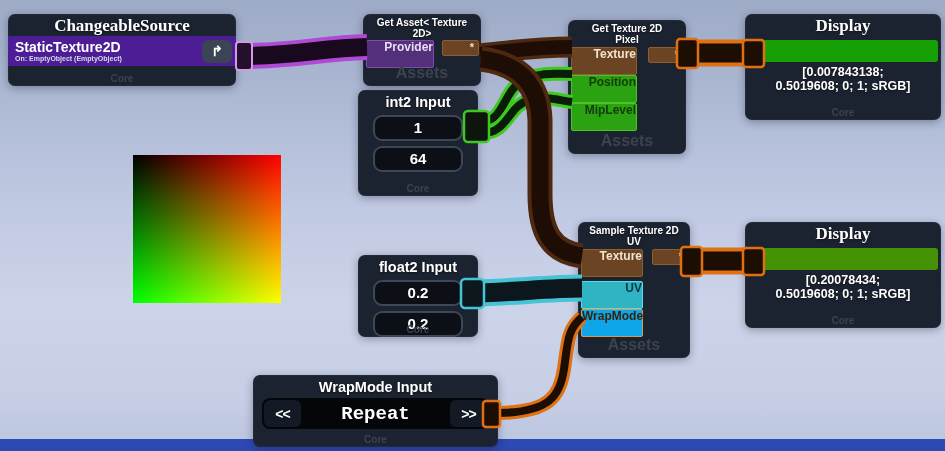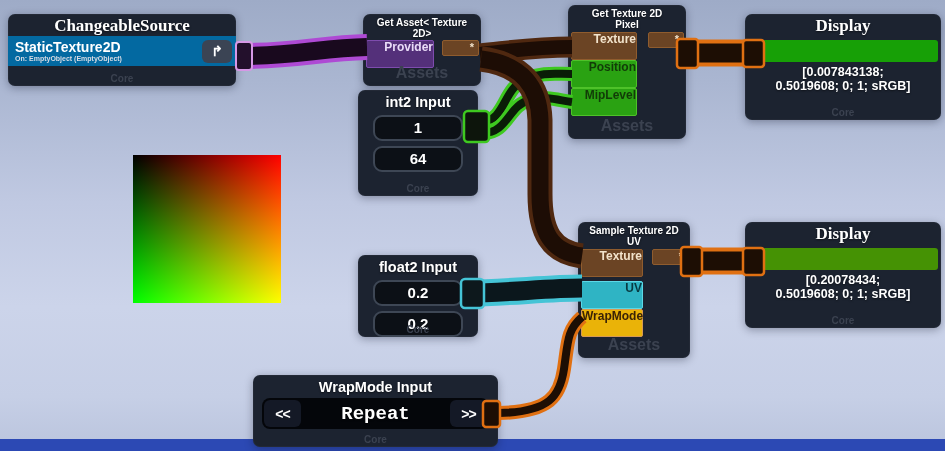--- a/index.html
+++ b/index.html
@@ -25,31 +25,31 @@
   .nf.core{font-size:10px;}
   .nf.assets{font-size:16px;bottom:4px;}
 
   .pin{position:absolute;border-radius:2px;font-weight:bold;box-sizing:border-box;}
   .pin.in{height:28px;font-size:12px;line-height:12px;text-align:right;border-width:1px;border-style:solid;}
   .pin.out{height:16px;font-size:11px;line-height:13px;text-align:right;padding-right:4px;color:#fff;border-width:1px;border-style:solid;}
   .pin.purple{background:#54307a;border-color:#7e4cae;color:#eadcf8;}
   .pin.brown{background:#6b4424;border-color:#8f5c2e;color:#f2e3cc;}
   .pin.green{background:#2aa212;border-color:#4ec229;color:#123c08;}
   .pin.cyan{background:#2fb4c4;border-color:#5cd8e6;color:#083a42;}
-  .pin.orange{background:#eab308;border-color:#d89a52;color:#3a2306;}
+  .pin.orange{background:#0ea5e9;border-color:#d89a52;color:#3a2306;}
 
   .value-box{position:absolute;left:15px;width:90px;height:26px;background:#0c1016;
     border:2px solid #3e4755;border-radius:9px;color:#fff;font-size:15px;font-weight:bold;
     text-align:center;line-height:22px;box-sizing:border-box;}
 
   .display-bar{position:absolute;left:17px;top:26px;width:176px;height:22px;border-radius:3px;}
   .display-val{position:absolute;top:51px;left:0;right:0;text-align:center;font-size:12.5px;
     line-height:14px;font-weight:bold;text-shadow:0 1px 2px rgba(0,0,0,.5);}
 
-  .cs-row{position:absolute;left:0;right:0;top:22px;height:30px;background:#0369a1;
+  .cs-row{position:absolute;left:0;right:0;top:22px;height:30px;background:#4c1d95;
     display:flex;align-items:center;justify-content:space-between;padding:0 4px;}
   .cs-col{display:flex;flex-direction:column;justify-content:center;padding-left:3px;}
   .cs-val{font-size:14px;font-weight:bold;line-height:15px;}
   .cs-sub{font-size:7px;font-weight:bold;color:#d8dce4;line-height:8px;}
   .cs-btn{width:30px;height:23px;background:#3b4454;border:none;border-radius:6px;color:#fff;
     font-size:14px;font-weight:bold;padding:0;cursor:pointer;}
 
   .wm-row{position:absolute;left:9px;top:23px;width:227px;height:31px;background:#04060a;
     border-radius:8px;display:flex;align-items:center;padding:2px;box-sizing:border-box;}
   .wm-btn{width:37px;height:27px;background:#141926;border:none;border-radius:6px;color:#fff;
@@ -81,21 +81,21 @@
   <div class="node" style="left:363px;top:14px;width:118px;height:72px">
     <div class="nt sm">
       <div>Get Asset&lt; Texture</div>
       <div>2D&gt;</div>
     </div>
     <div class="pin in purple" style="left:3px;top:26px;width:68px">Provider</div>
     <div class="pin out brown" style="left:79px;top:26px;width:37px">*</div>
     <div class="nf assets">Assets</div>
   </div>
 
-  <div class="node" style="left:568px;top:5px;width:118px;height:134px">
+  <div class="node" style="left:568px;top:20px;width:118px;height:134px">
     <div class="nt sm">
       <div>Get Texture 2D</div>
       <div>Pixel</div>
     </div>
     <div class="pin in brown" style="left:3px;top:27px;width:66px">Texture</div>
     <div class="pin out brown" style="left:80px;top:27px;width:36px">*</div>
     <div class="pin in green" style="left:3px;top:55px;width:66px">Position</div>
     <div class="pin in green" style="left:3px;top:83px;width:66px">MipLevel</div>
     <div class="nf assets">Assets</div>
   </div>

